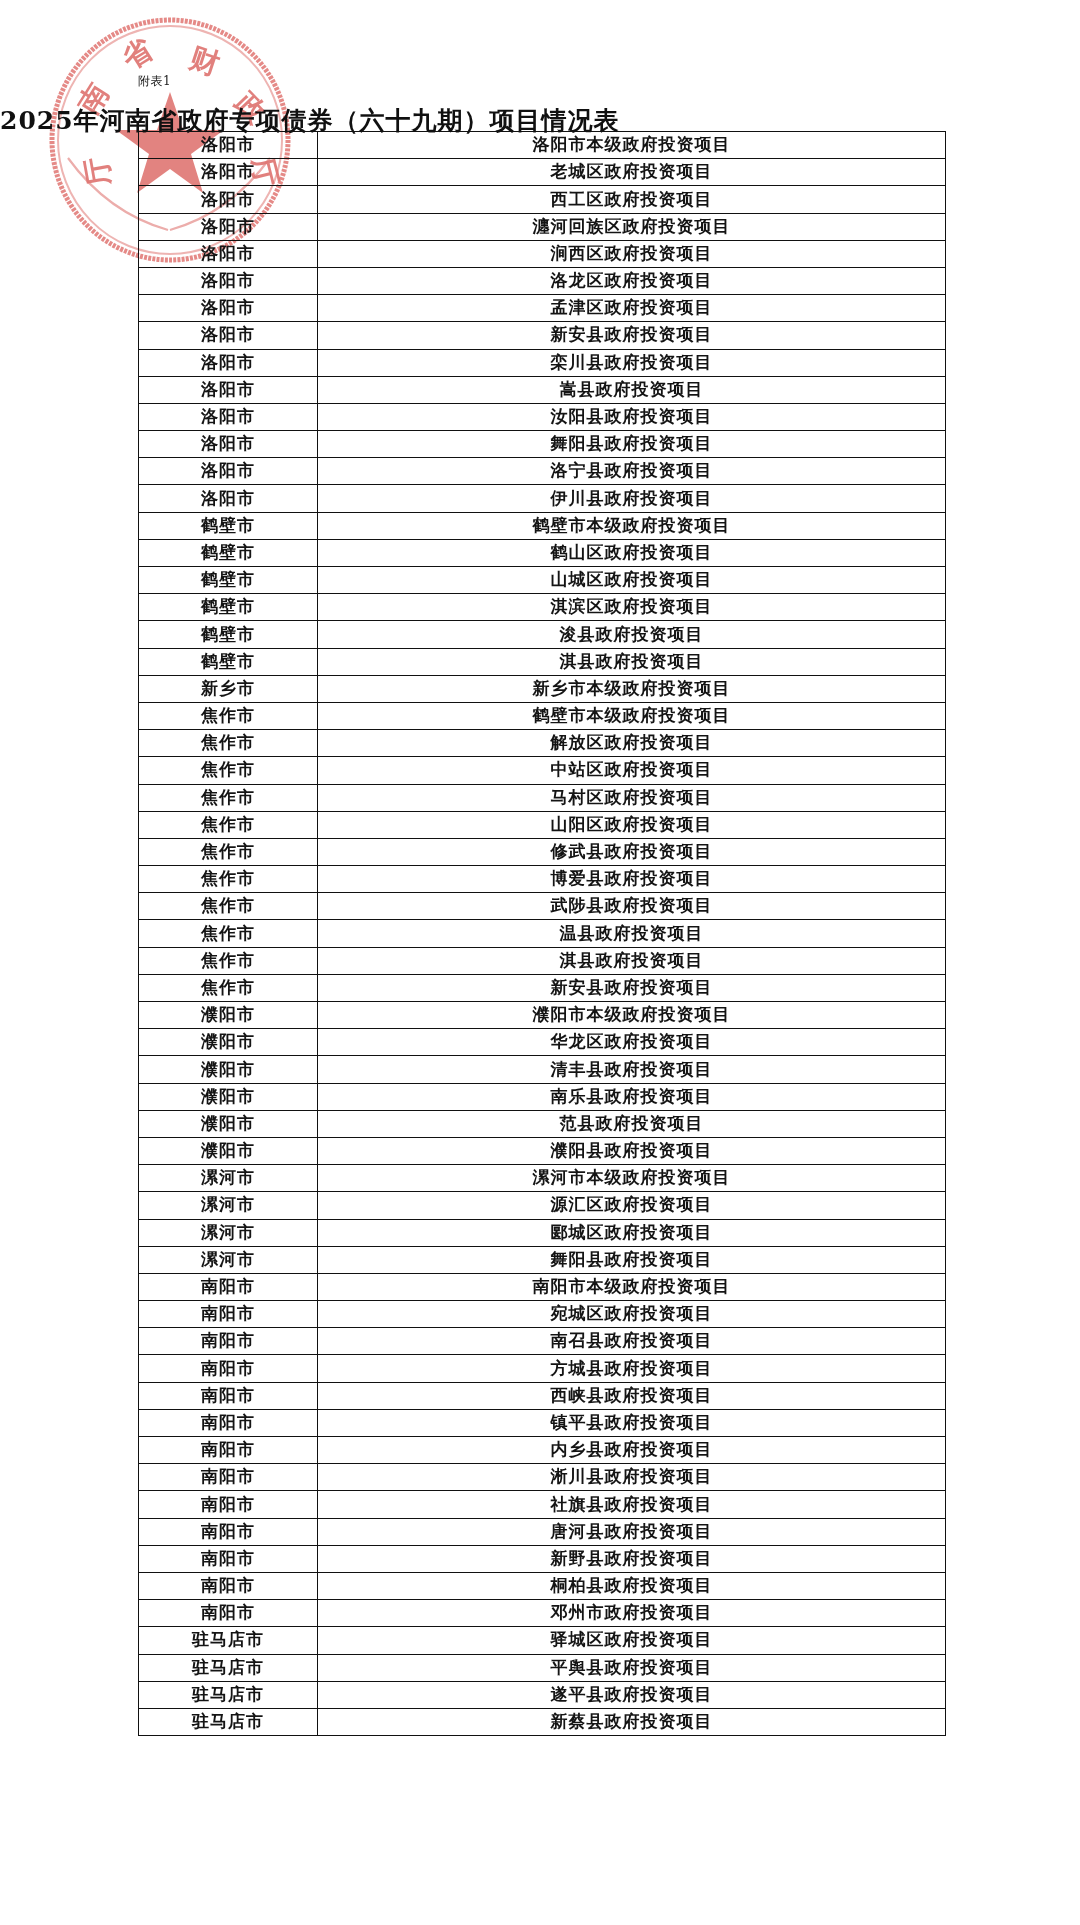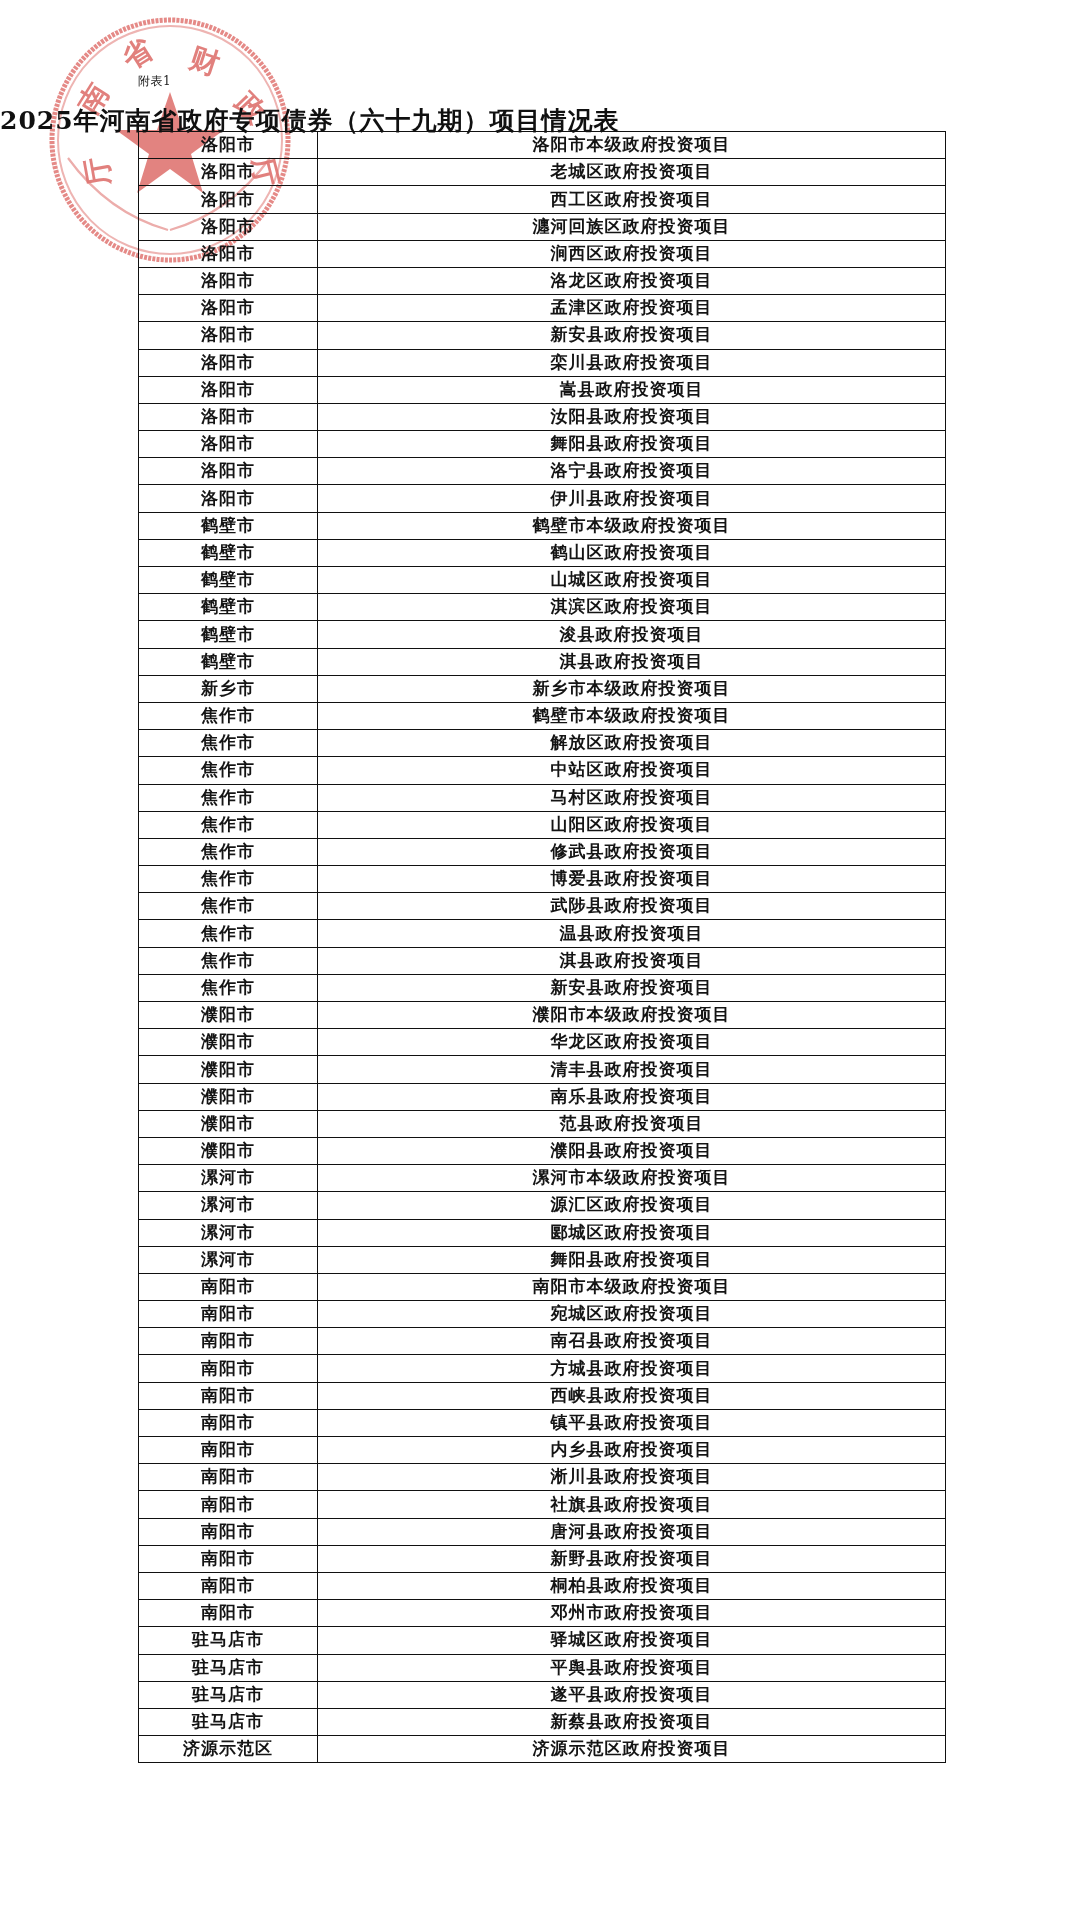--- a/index.html
+++ b/index.html
@@ -345,19 +345,15 @@
           <td class="col-project">平舆县政府投资项目</td>
         </tr>
         <tr>
           <td class="col-city">驻马店市</td>
           <td class="col-project">遂平县政府投资项目</td>
         </tr>
         <tr>
           <td class="col-city">驻马店市</td>
           <td class="col-project">新蔡县政府投资项目</td>
         </tr>
-        <tr>
-          <td class="col-city">济源示范区</td>
-          <td class="col-project">济源示范区政府投资项目</td>
-        </tr>
       </tbody>
   </table>
 </div>
 
 </body></html>

